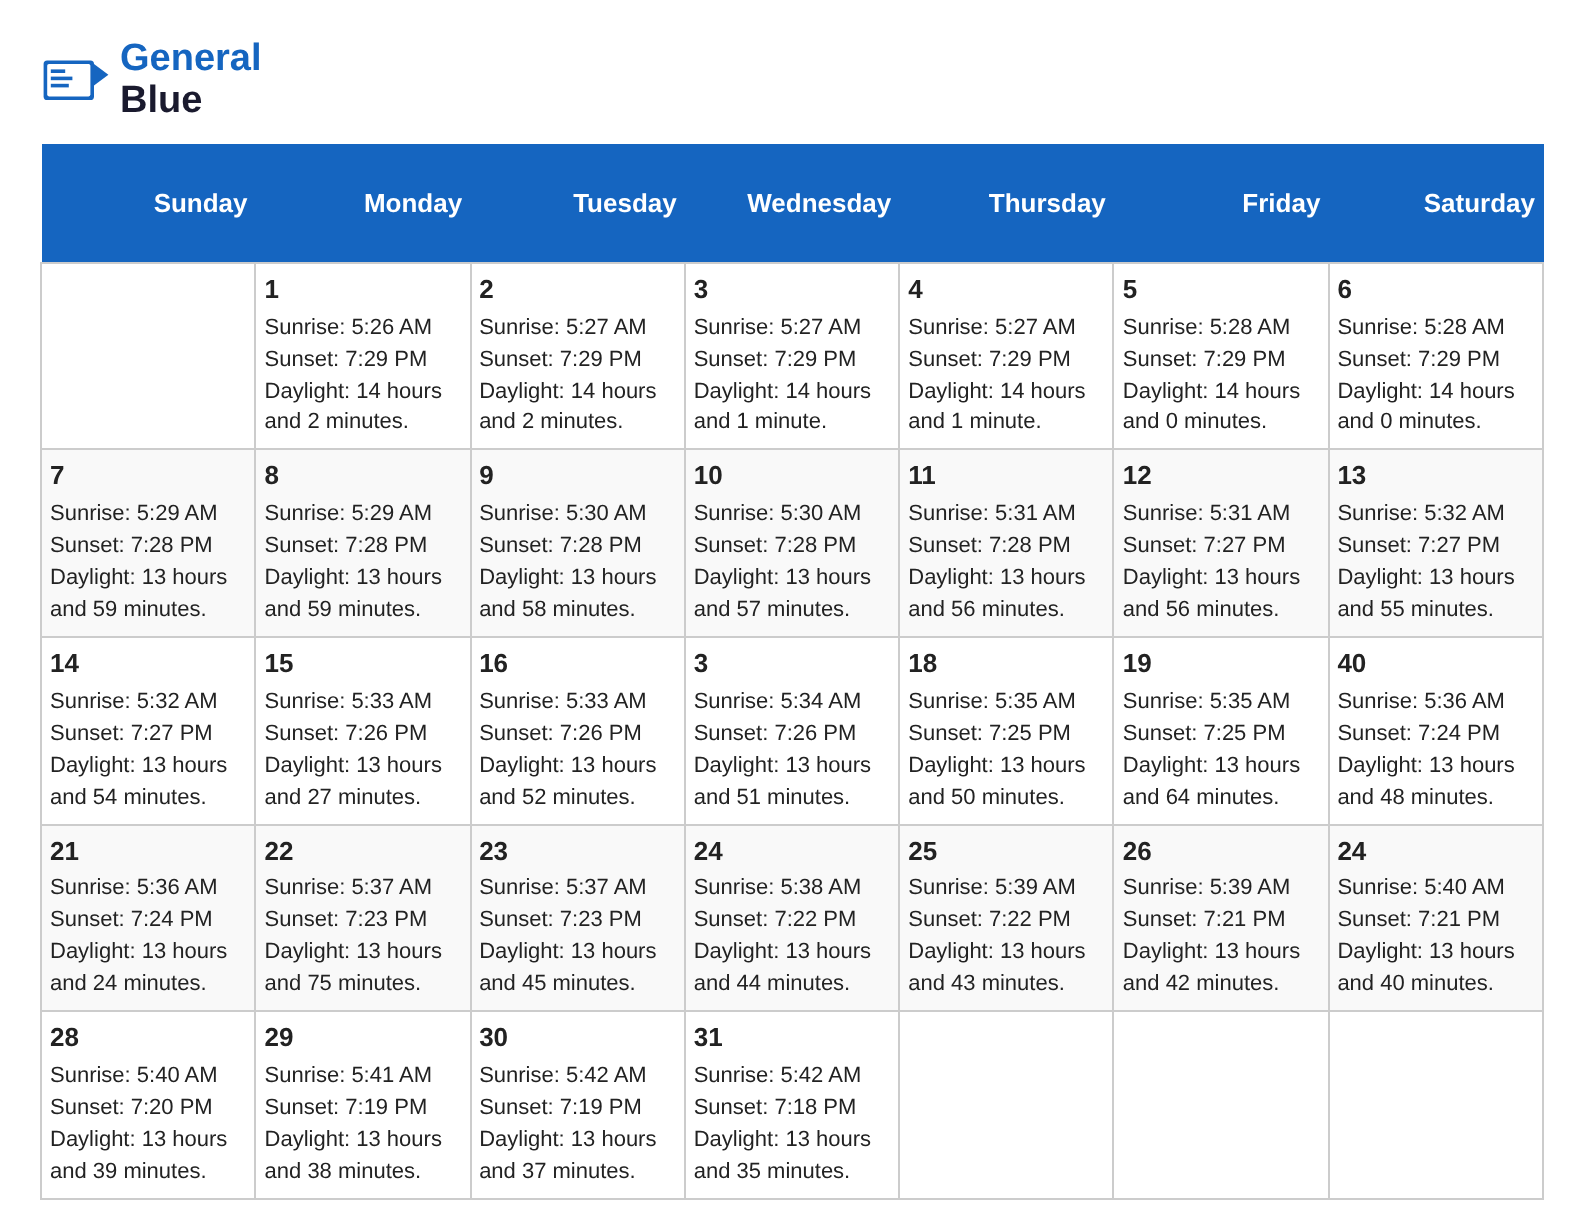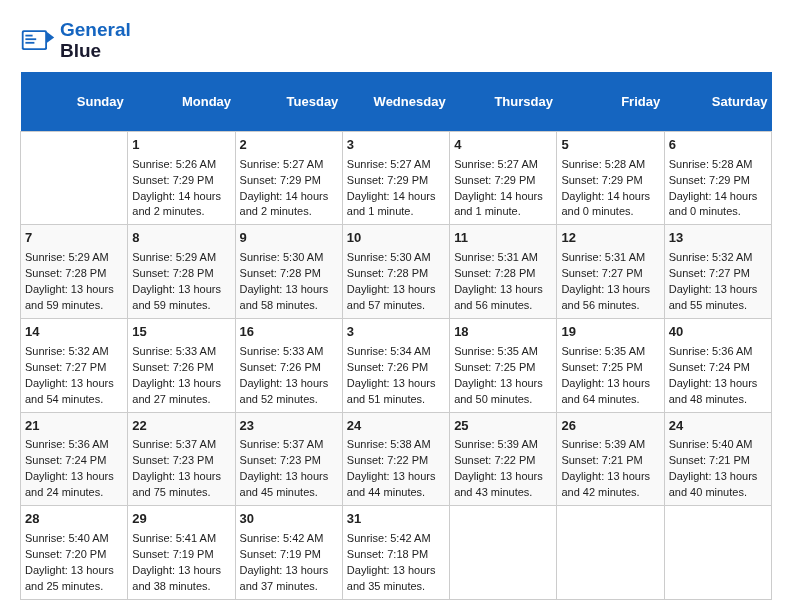--- a/index.html
+++ b/index.html
@@ -304,21 +304,21 @@
           <div>Daylight: 13 hours</div>
           <div>and 40 minutes.</div>
         </td>
       </tr>
       <tr>
         <td>
           <span class="day-num">28</span>
           <div>Sunrise: 5:40 AM</div>
           <div>Sunset: 7:20 PM</div>
           <div>Daylight: 13 hours</div>
-          <div>and 25 minutes.</div>
+          <div>and 39 minutes.</div>
         </td>
         <td>
           <span class="day-num">29</span>
           <div>Sunrise: 5:41 AM</div>
           <div>Sunset: 7:19 PM</div>
           <div>Daylight: 13 hours</div>
           <div>and 38 minutes.</div>
         </td>
         <td>
           <span class="day-num">30</span>

